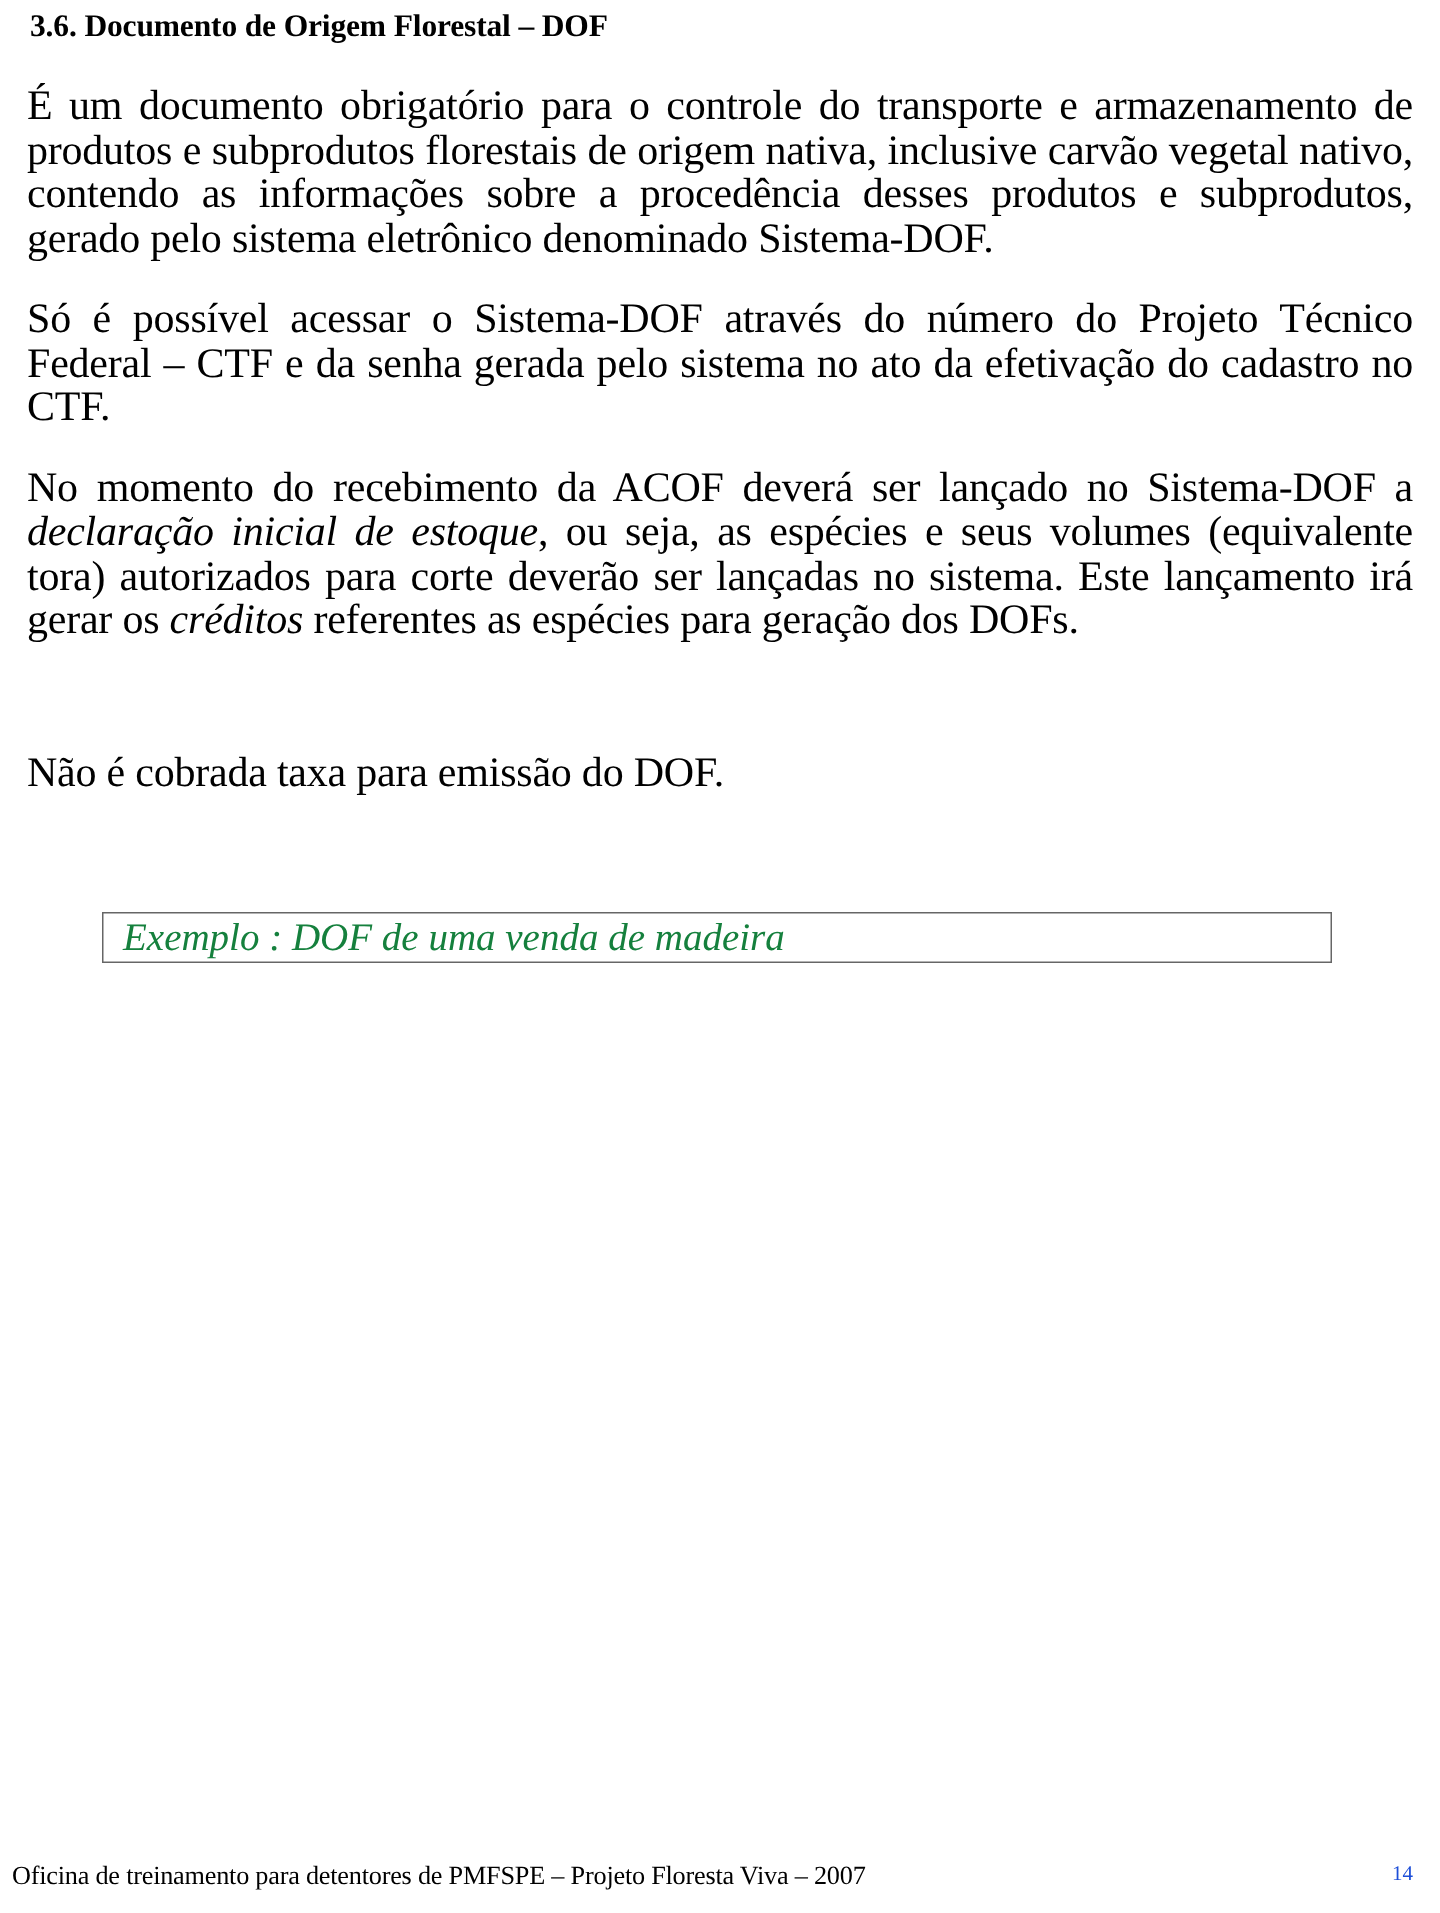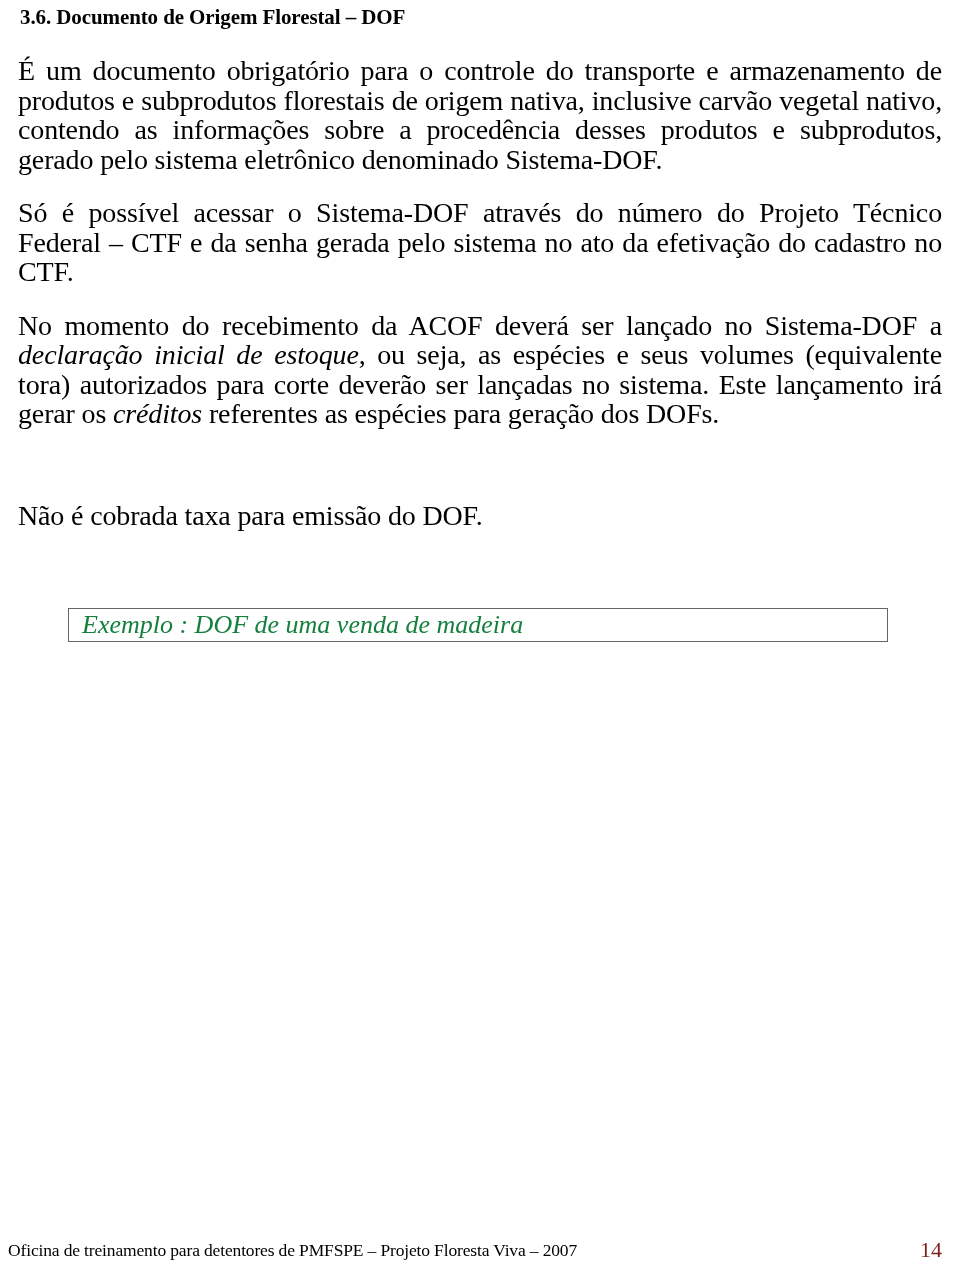--- a/index.html
+++ b/index.html
@@ -97,23 +97,23 @@
     font-family: "Liberation Serif", "DejaVu Serif", serif;
     font-size: 17.5px;
     line-height: 22px;
     color: #000000;
     letter-spacing: -0.15px;
     white-space: nowrap;
   }
 
   .footer-page {
     font-family: "Liberation Serif", "DejaVu Serif", serif;
-    font-size: 22px;
+    font-size: 14px;
     line-height: 22px;
-    color: #7f1d1d;
+    color: #1d4ed8;
     padding-right: 10px;
   }
 </style>
 </head>
 <body>
 
 <div class="page">
 
   <div class="content">
 

